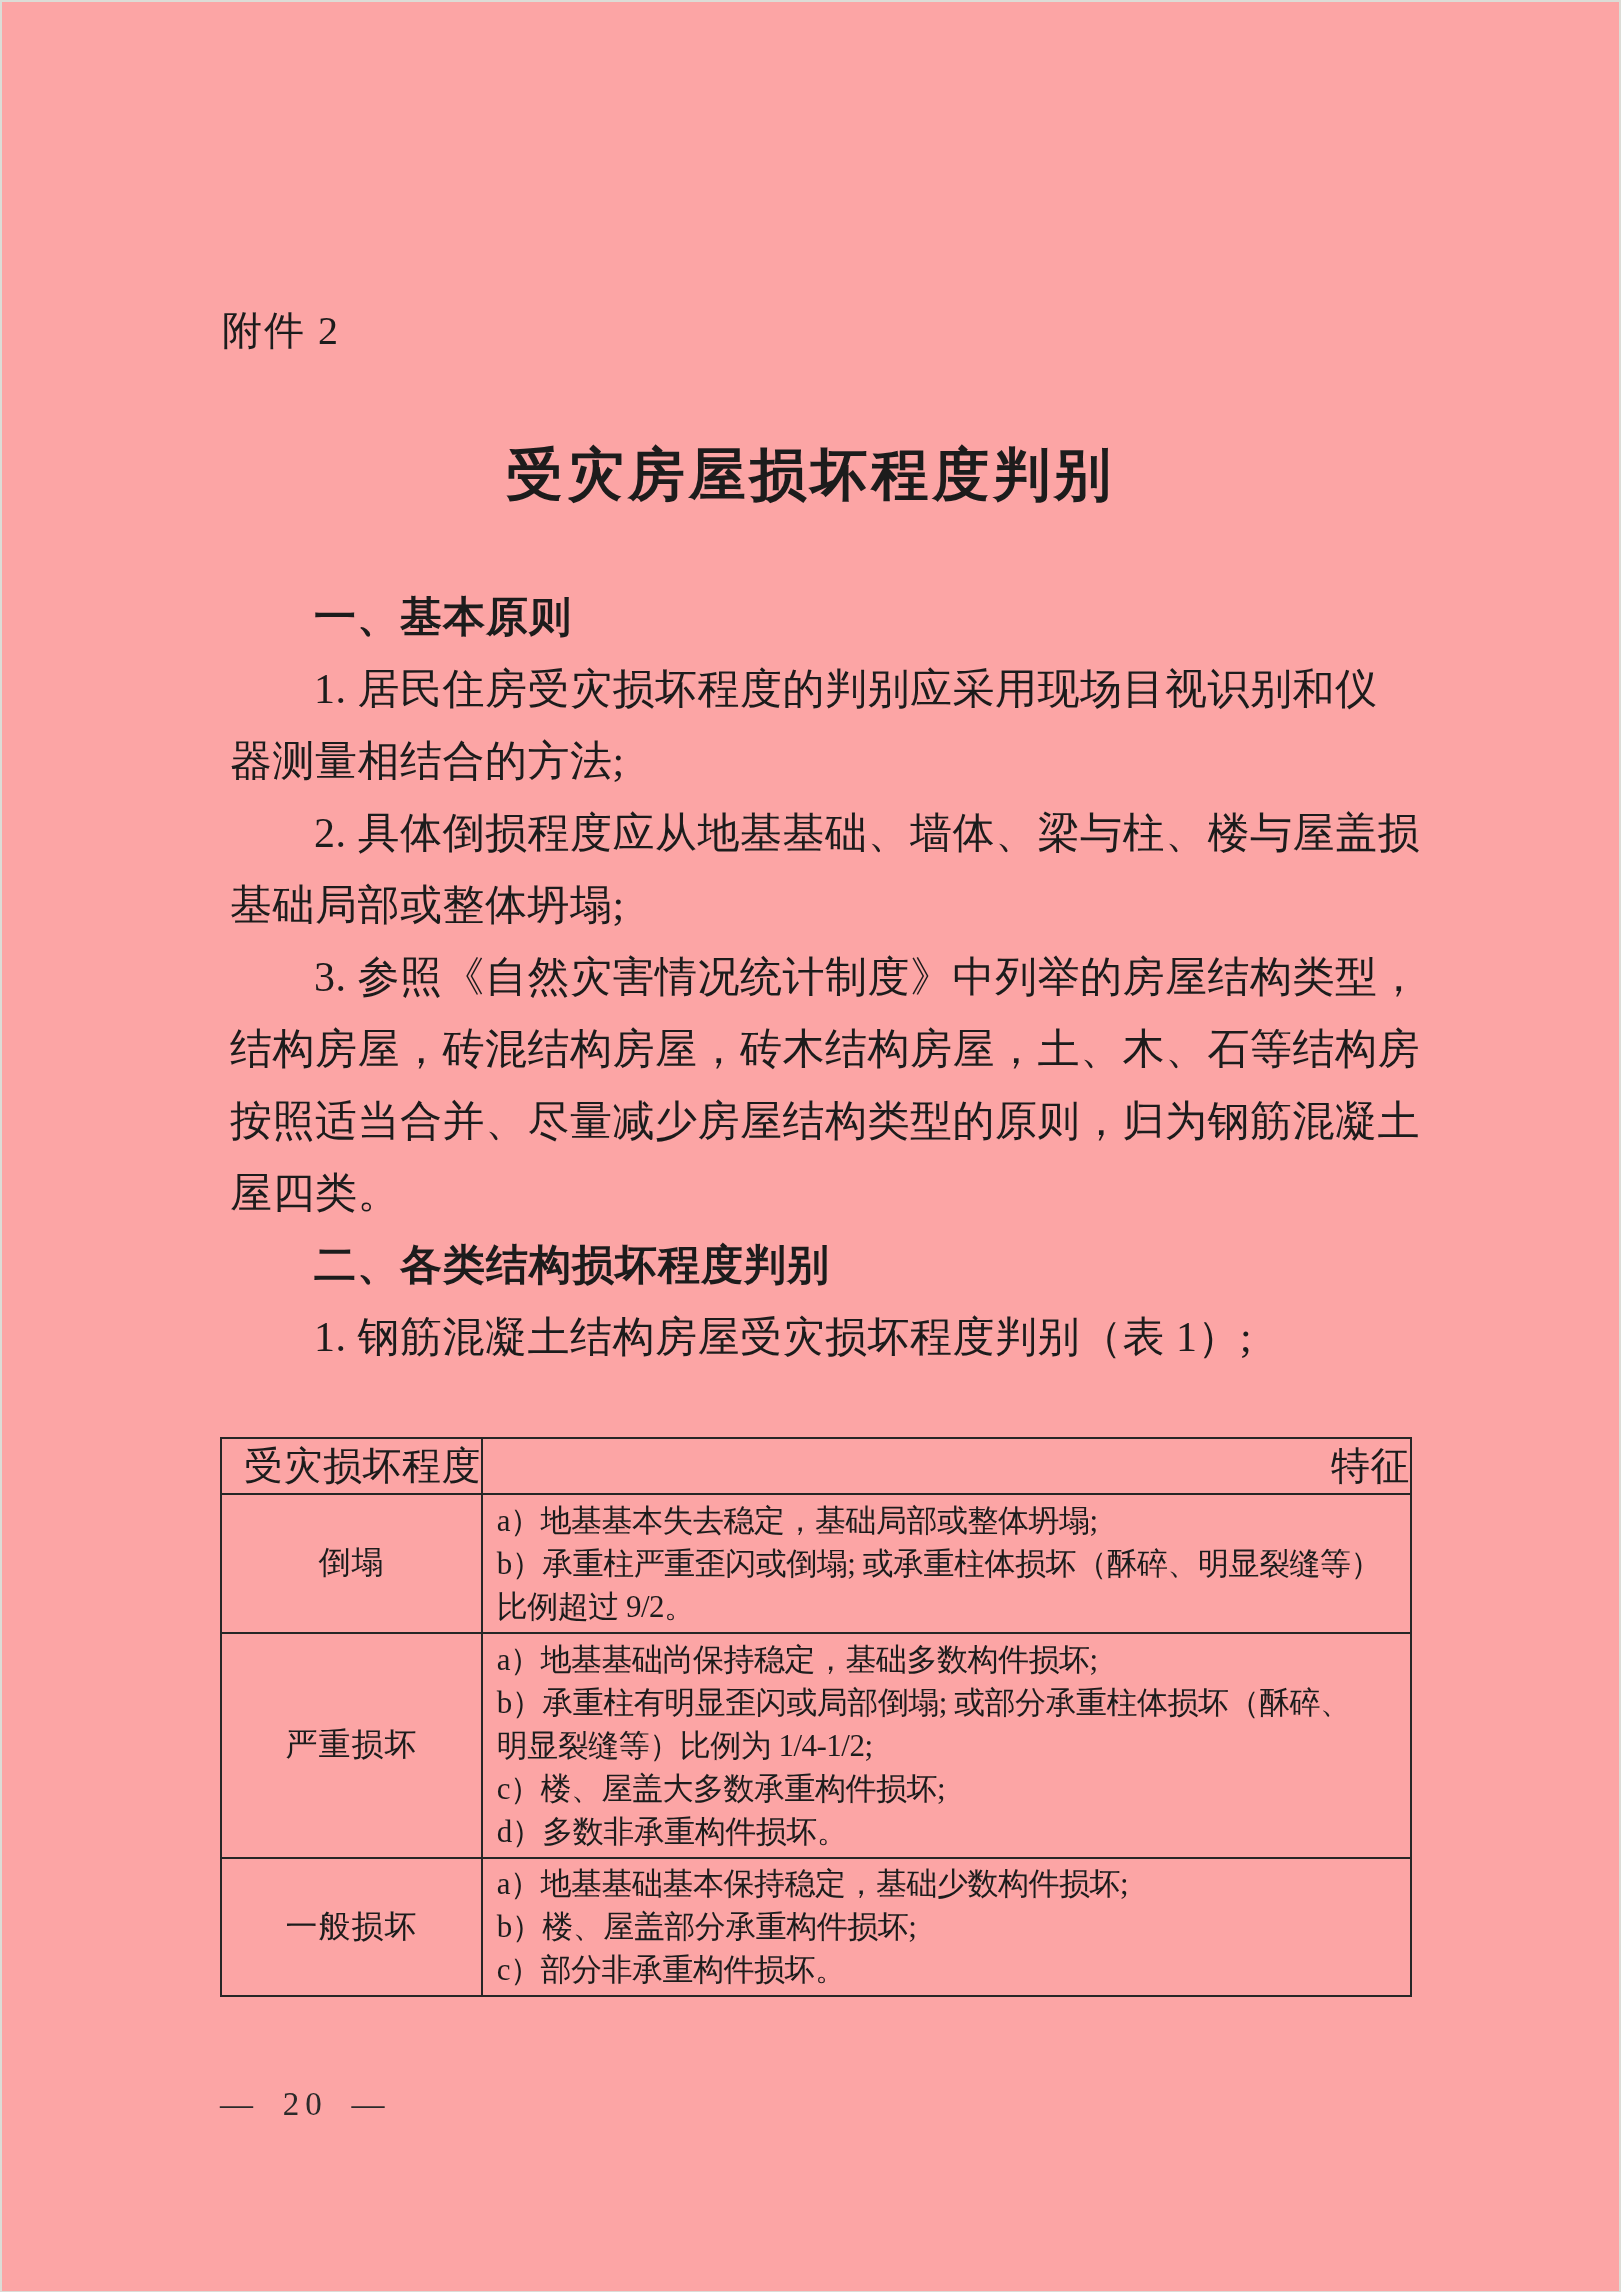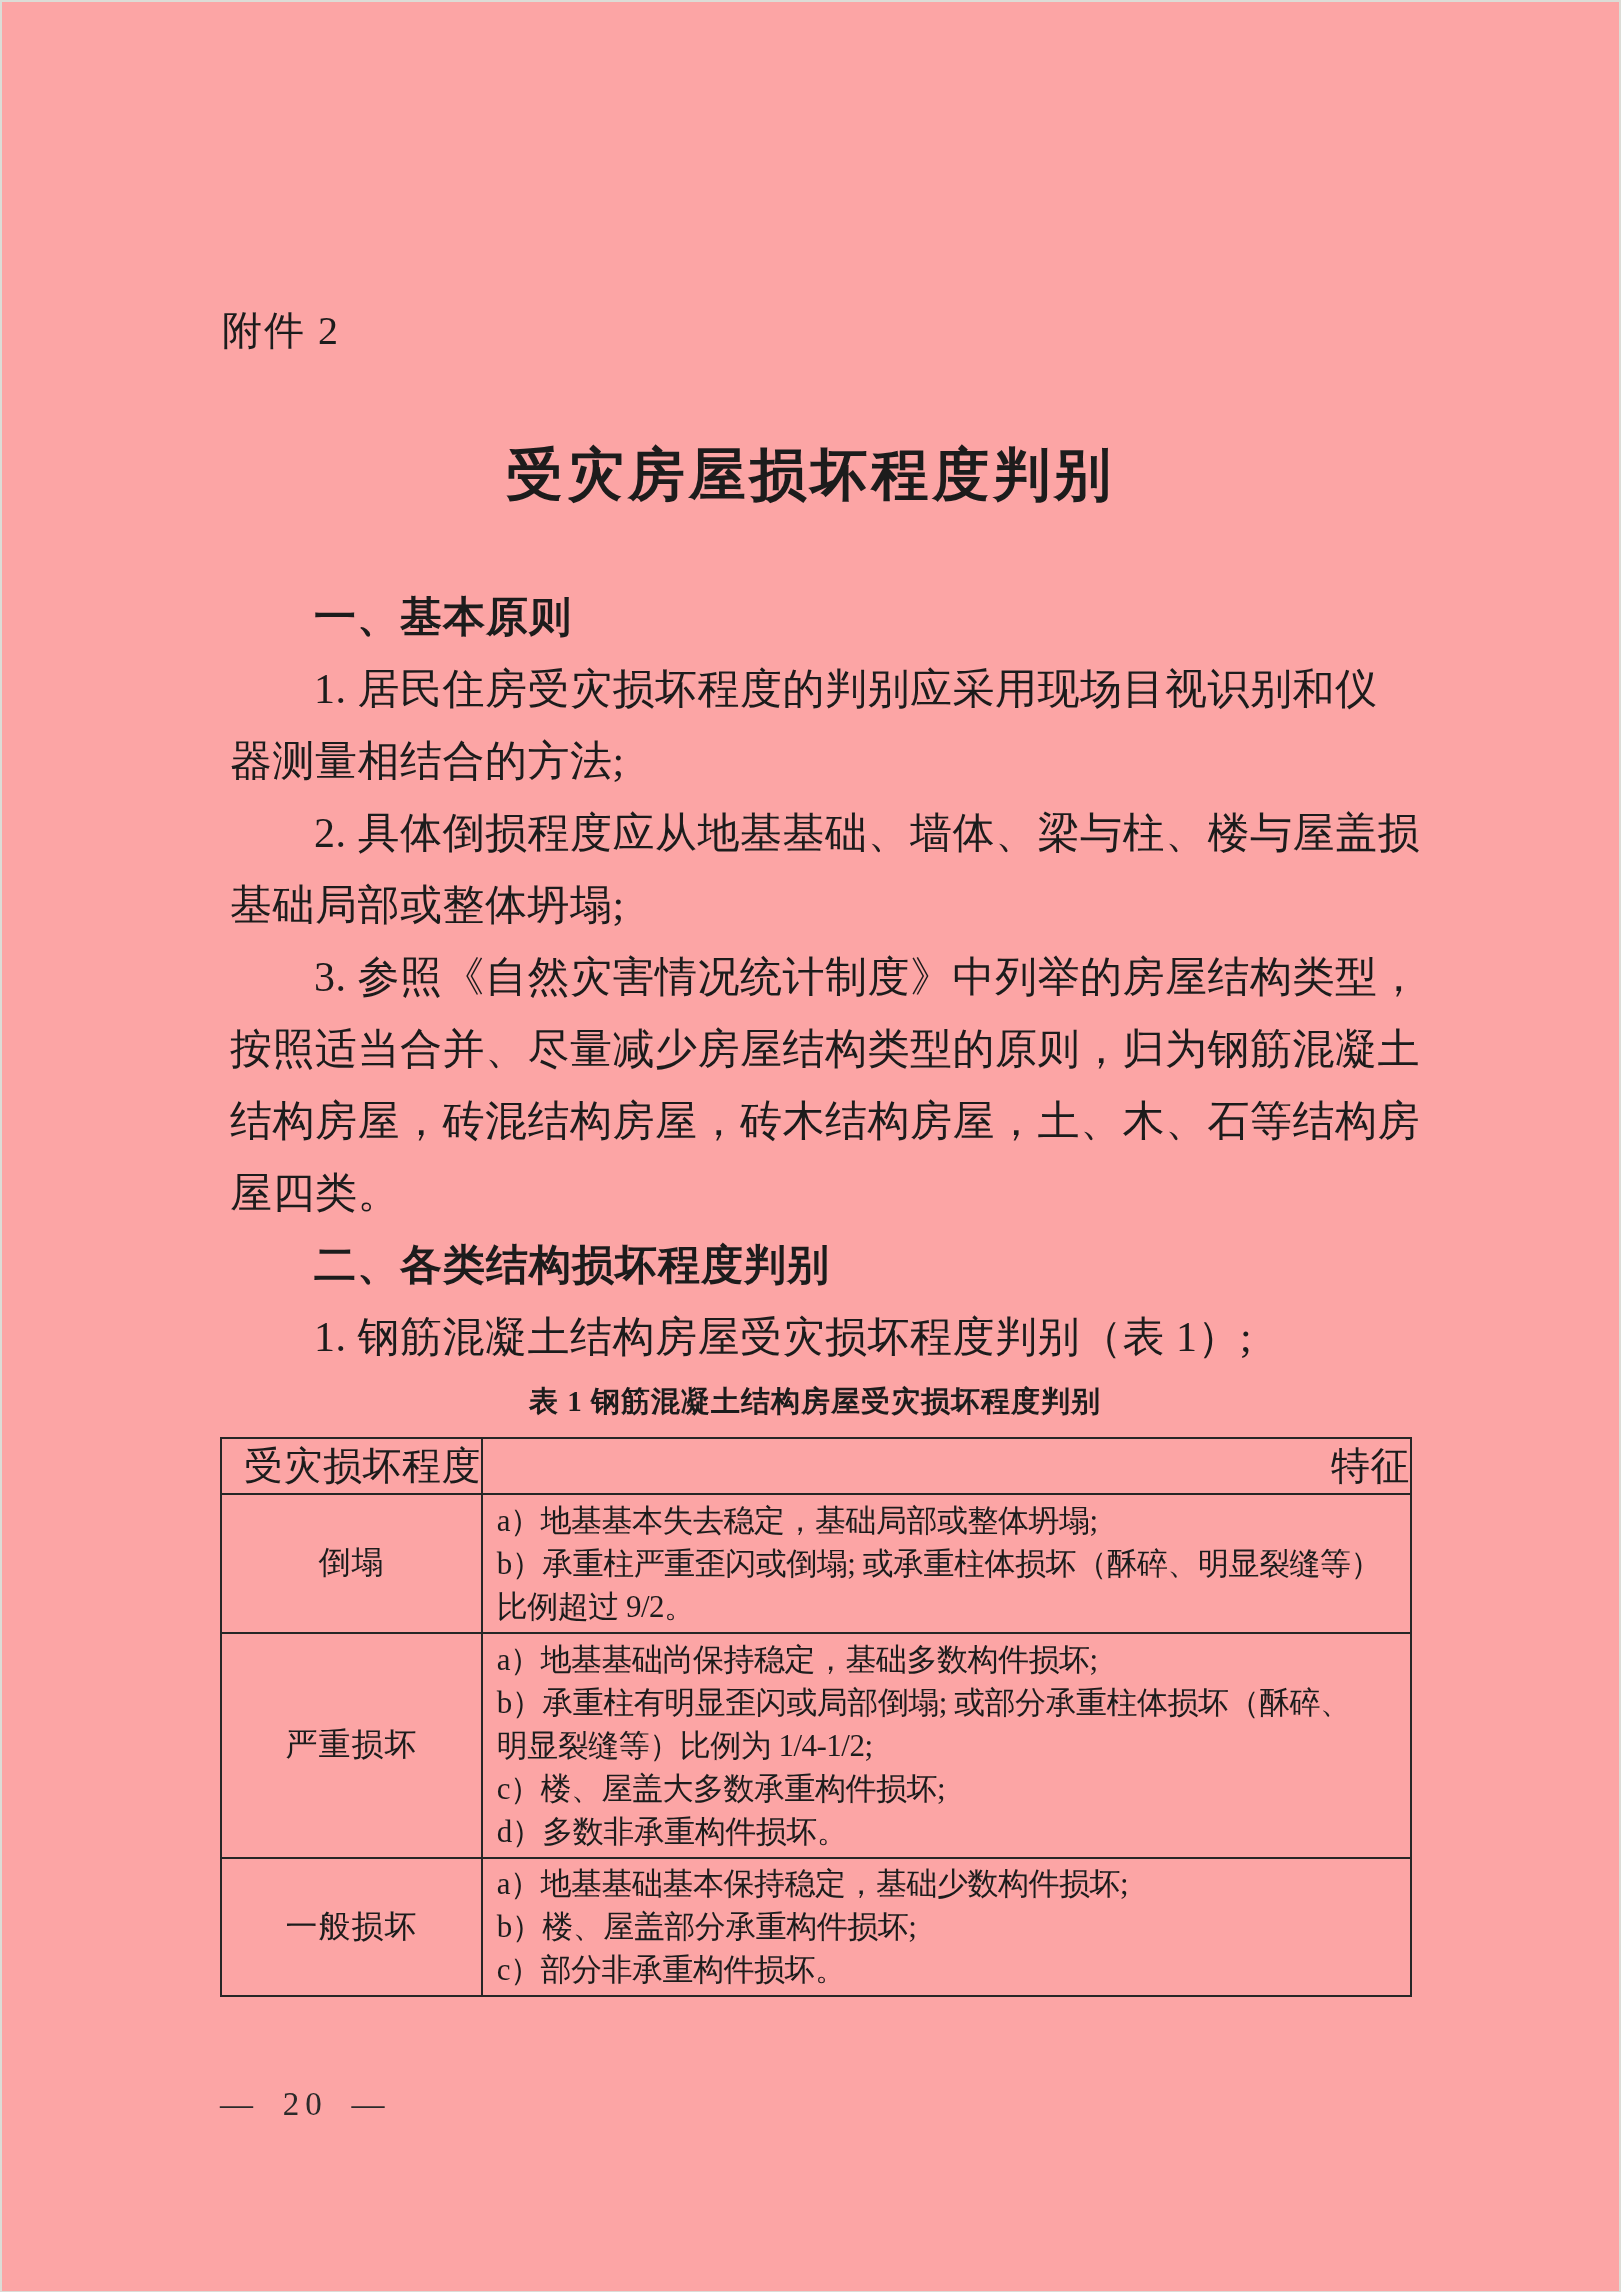--- a/index.html
+++ b/index.html
@@ -130,28 +130,27 @@
 
   <h1 class="doc-title">受灾房屋损坏程度判别</h1>
 
   <div class="body-text">
       <div class="line heading indent">一、基本原则</div>
       <div class="line indent">1. 居民住房受灾损坏程度的判别应采用现场目视识别和仪</div>
       <div class="line">器测量相结合的方法;</div>
       <div class="line indent">2. 具体倒损程度应从地基基础、墙体、梁与柱、楼与屋盖损</div>
       <div class="line">基础局部或整体坍塌;</div>
       <div class="line indent">3. 参照《自然灾害情况统计制度》中列举的房屋结构类型，</div>
+      <div class="line">结构房屋，砖混结构房屋，砖木结构房屋，土、木、石等结构房</div>
       <div class="line">按照适当合并、尽量减少房屋结构类型的原则，归为钢筋混凝土</div>
-      <div class="line">结构房屋，砖混结构房屋，砖木结构房屋，土、木、石等结构房</div>
       <div class="line">屋四类。</div>
       <div class="line heading indent">二、各类结构损坏程度判别</div>
       <div class="line indent">1. 钢筋混凝土结构房屋受灾损坏程度判别（表 1）;</div>
     </div>
 
-  <div class="table-caption">表 1  钢筋混凝土结构房屋受灾损坏程度判别</div>
 
   <table class="damage-table">
     <colgroup>
       <col style="width:261px">
       <col style="width:929px">
     </colgroup>
     <thead>
       <tr>
         <th>受灾损坏程度</th>
         <th>特征</th>

